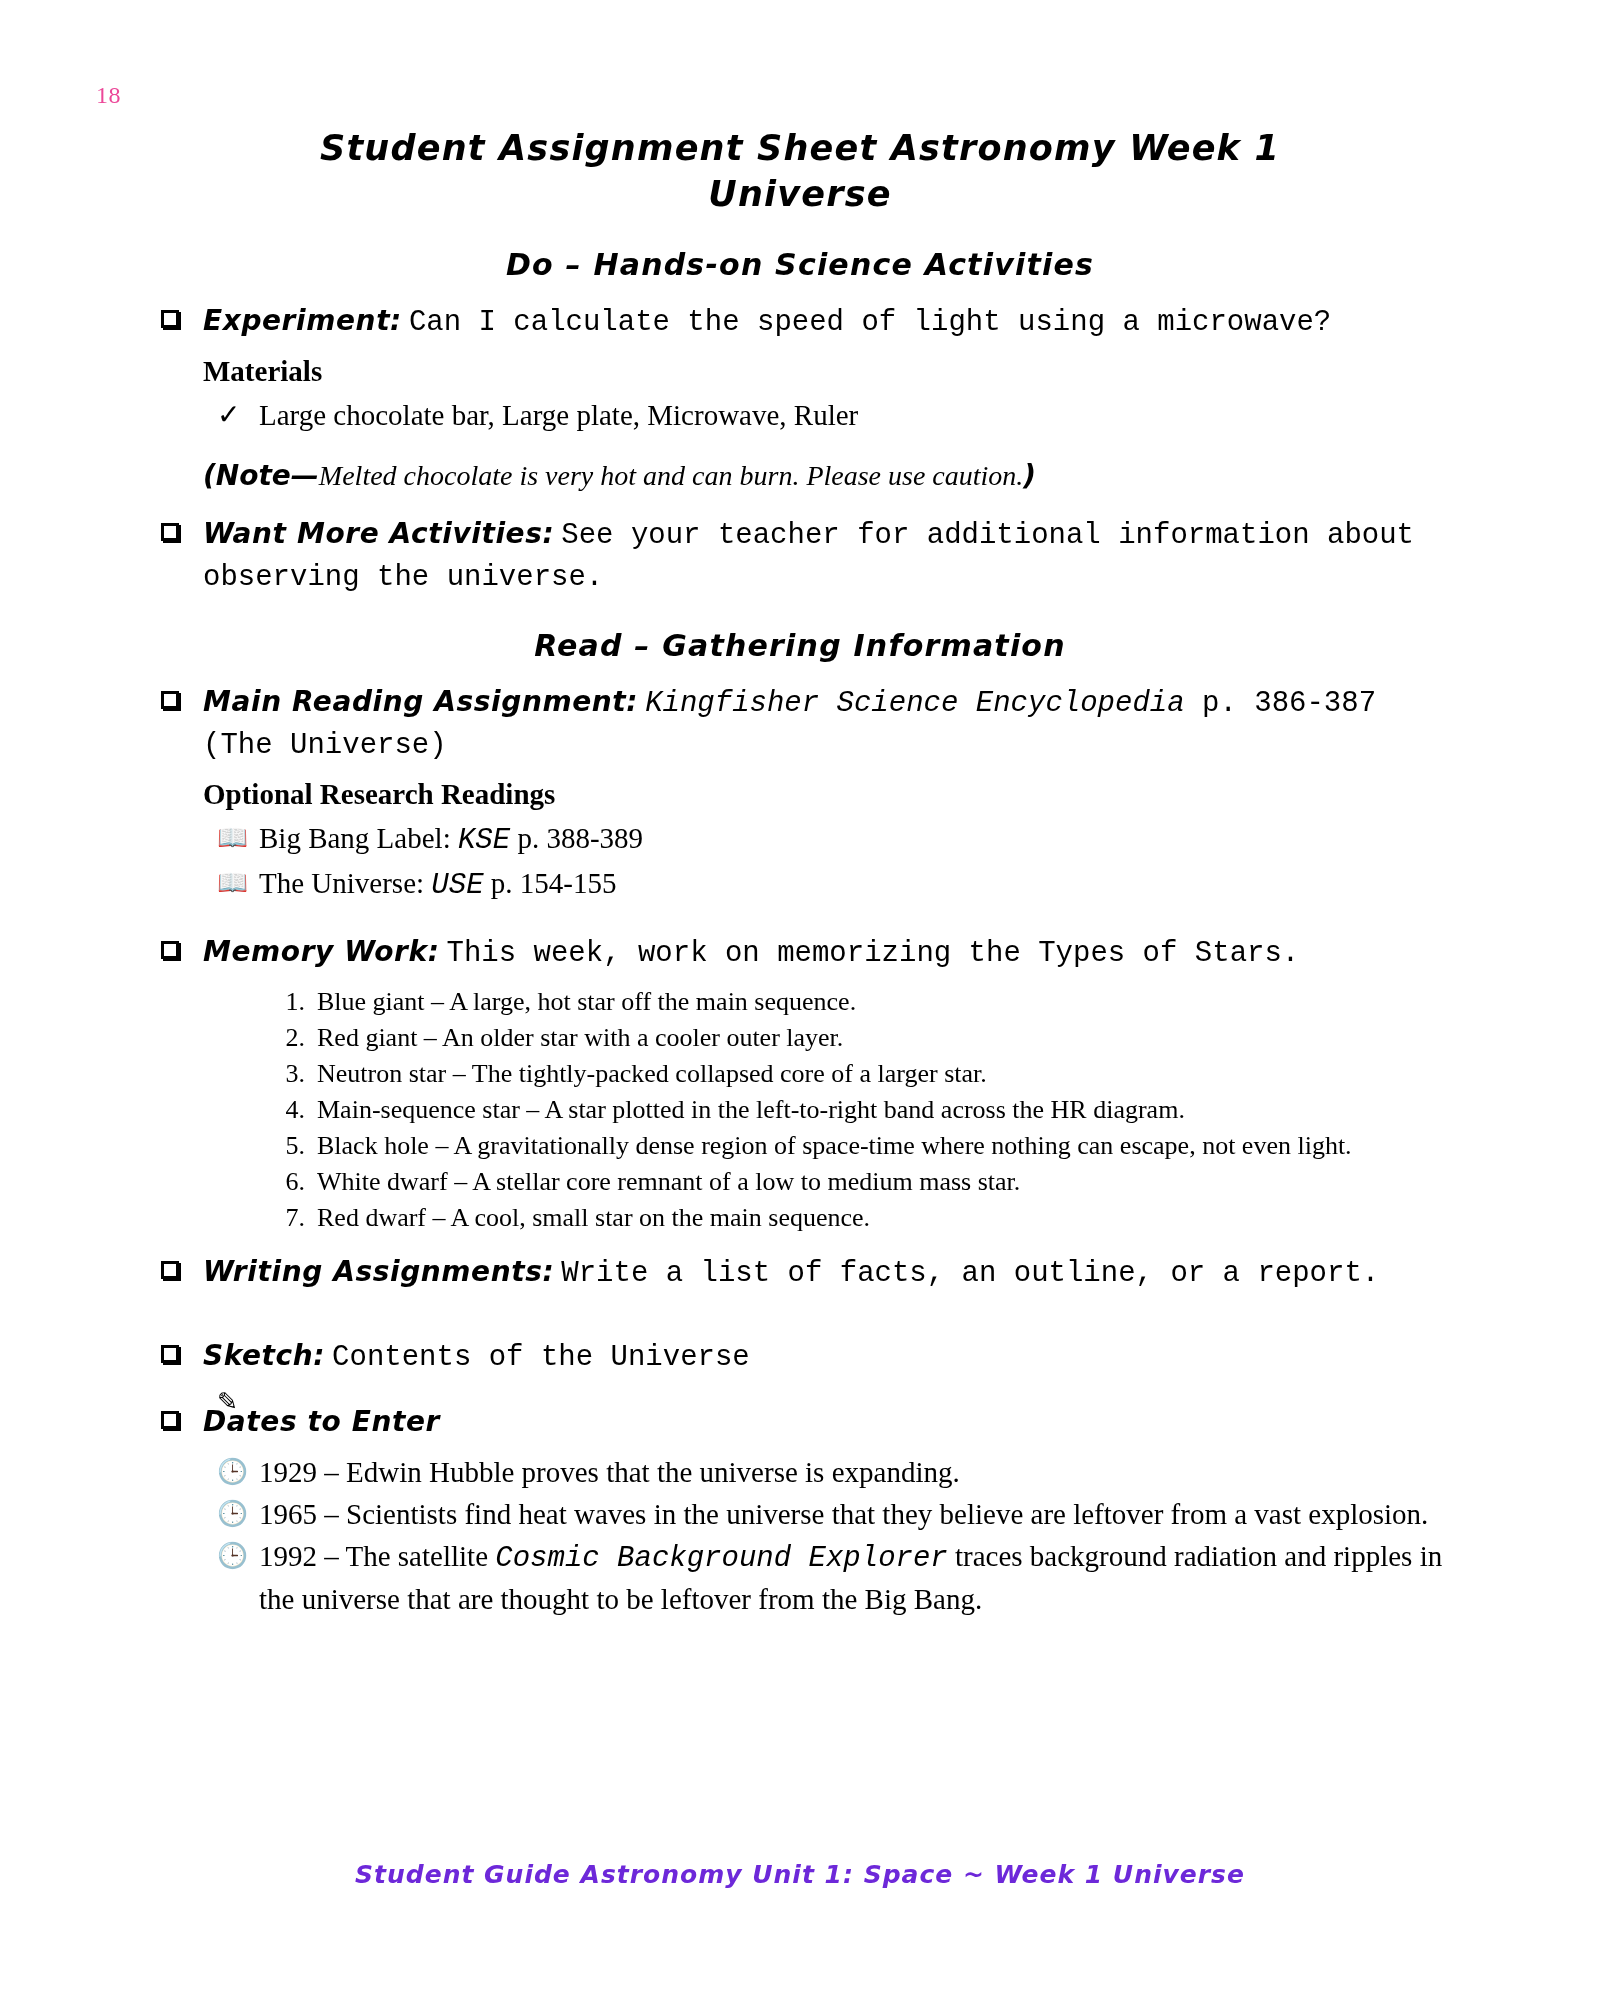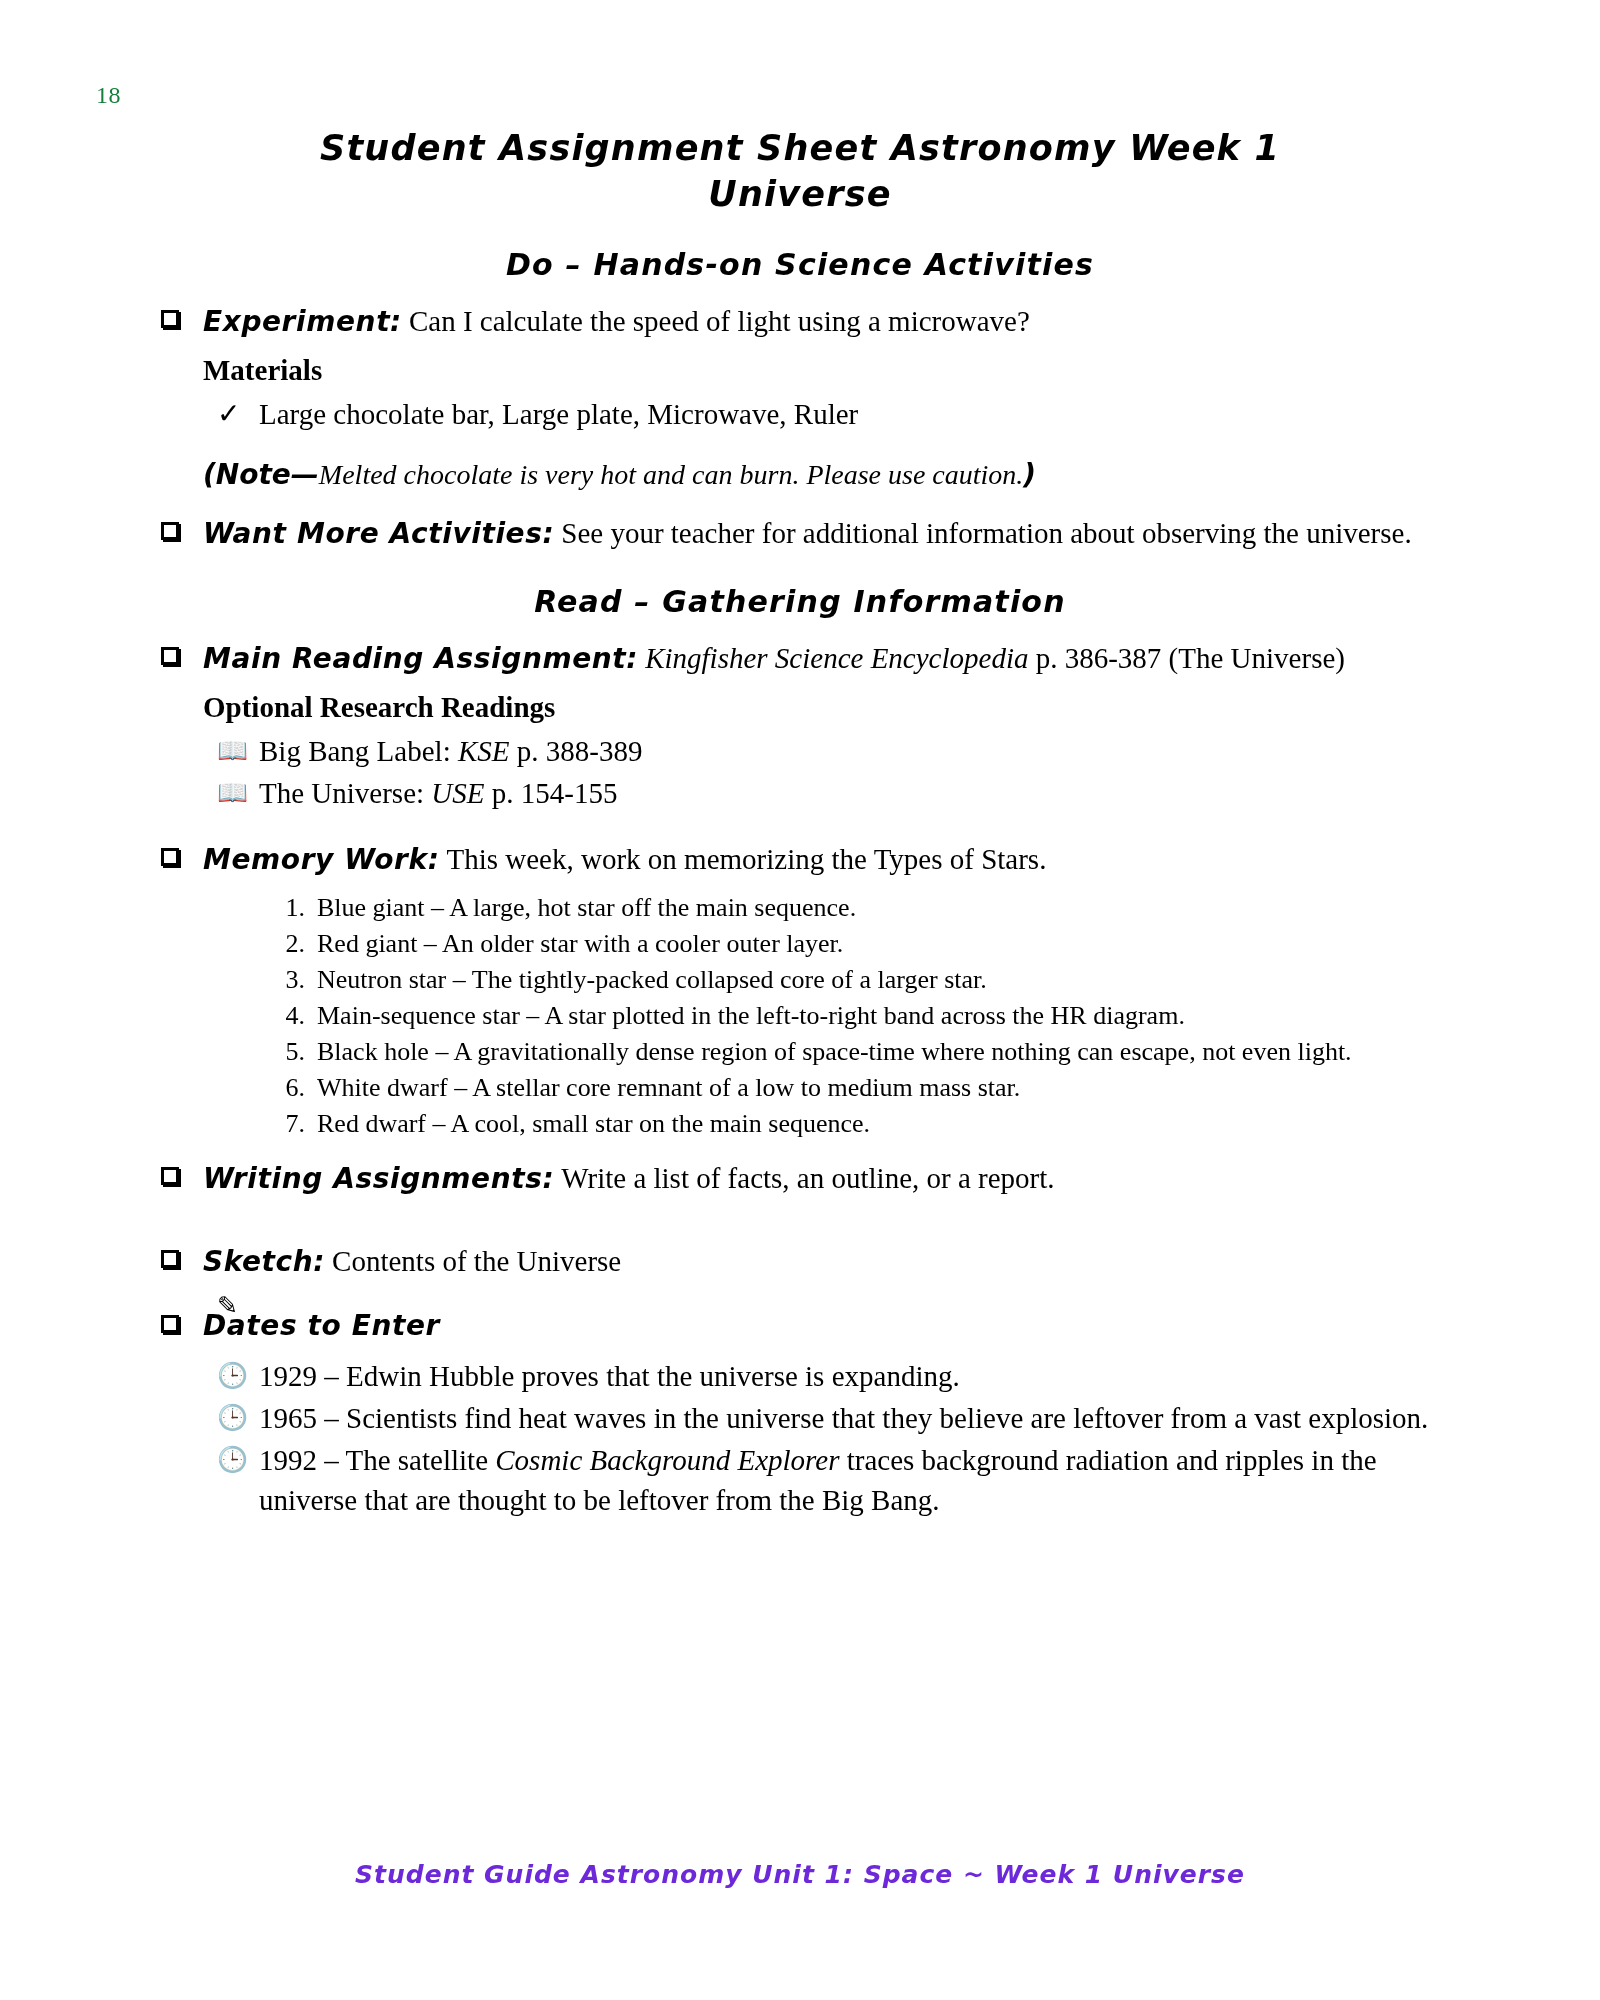--- a/index.html
+++ b/index.html
@@ -25,21 +25,21 @@
   }
 
   
   .page-number {
     position: absolute;
     left: 96px;
     top: 82px;
     font-family: "Liberation Serif", serif;
     font-size: 24px;
     letter-spacing: 0.5px;
-    color: #15803d;
+    color: #ec4899;
   }
 
   
   .content {
     position: absolute;
     left: 155px;
     top: 125px;
     width: 1290px;
   }
 
@@ -86,21 +86,21 @@
   }
   .check-label {
     font-family: "DejaVu Sans", sans-serif;
     font-weight: bold;
     font-style: italic;
     font-size: 28px;
     letter-spacing: 0.6px;
     margin-right: 7px;
   }
   .body-text {
-    font-family: Liberation Serif, serif;
+    font-family: Liberation Mono, monospace;
     font-size: 29px;
   }
   .body-text.ital { font-style: italic; }
 
   
   .sub-heading {
     font-family: "Liberation Serif", serif;
     font-weight: bold;
     font-size: 29px;
     line-height: 40px;

